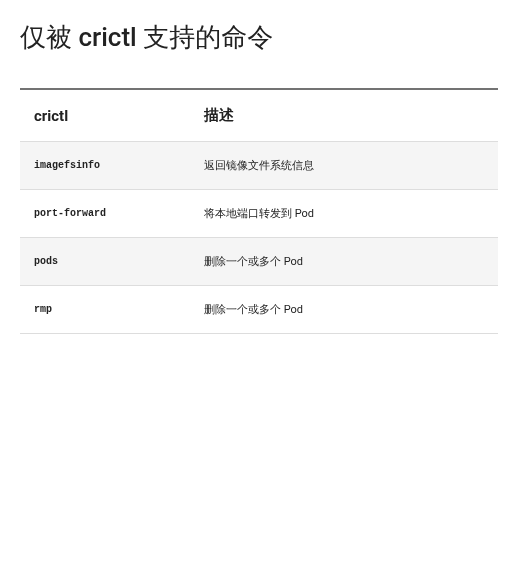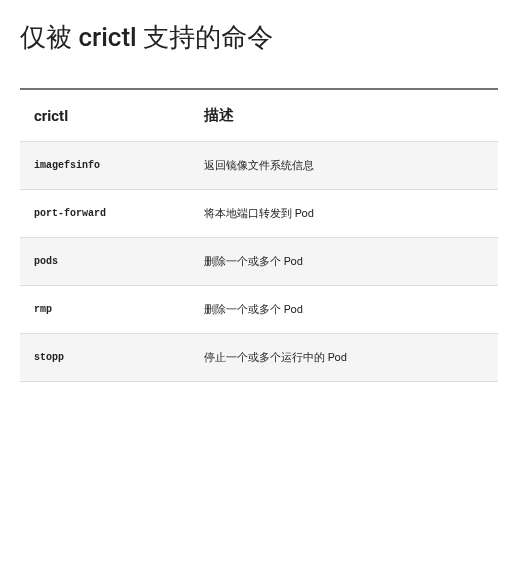--- a/index.html
+++ b/index.html
@@ -78,18 +78,14 @@
       <td>将本地端口转发到 Pod</td>
     </tr>
     <tr>
       <td class="cmd">pods</td>
       <td>删除一个或多个 Pod</td>
     </tr>
     <tr>
       <td class="cmd">rmp</td>
       <td>删除一个或多个 Pod</td>
     </tr>
-    <tr>
-      <td class="cmd">stopp</td>
-      <td>停止一个或多个运行中的 Pod</td>
-    </tr>
   </tbody>
 </table>
 
 </body></html>

